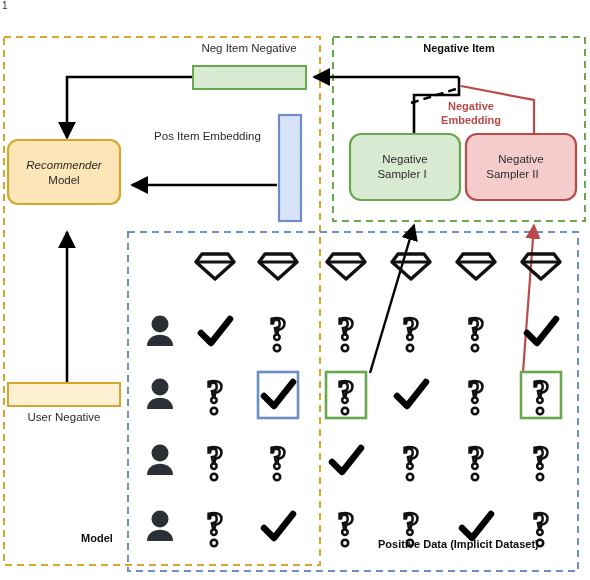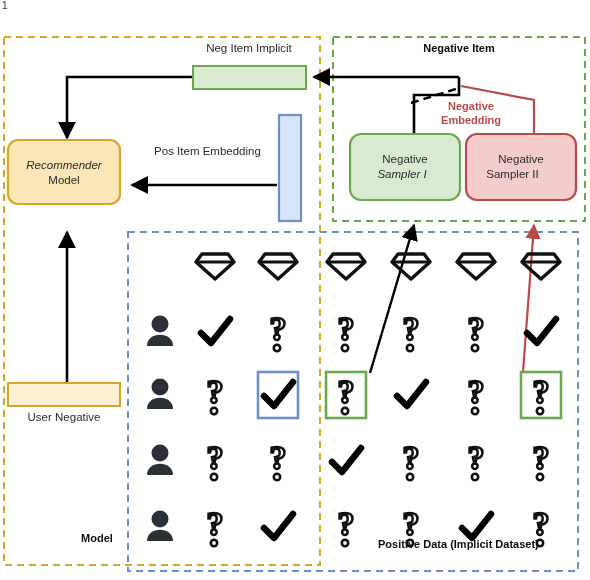--- a/index.html
+++ b/index.html
@@ -194,30 +194,30 @@
           <text x="541" y="535" text-anchor="middle" font-family="&quot;Liberation Serif&quot;,&quot;DejaVu Serif&quot;,serif" font-size="34" font-weight="bold" fill="#ffffff" stroke="#111" stroke-width="2.6">?</text>
           <circle cx="540" cy="543" r="3.2" fill="none" stroke="#111" stroke-width="2.6"></circle>
         </g>
       </g>
   </svg>
 
   <div class="lbl region-title" style="left:37px;top:532px;width:120px;text-align:center;">Model</div>
   <div class="lbl region-title" style="left:389px;top:42px;width:140px;text-align:center;">Negative Item</div>
   <div class="lbl region-title" style="left:378px;top:538px;width:196px;">Positive Data (Implicit Dataset)</div>
 
-  <div class="lbl edge-label" style="left:183px;top:42px;width:132px;text-align:center;">Neg Item Implicit</div>
-  <div class="lbl edge-label" style="left:140px;top:145px;width:135px;text-align:center;">Pos Item Embedding</div>
+  <div class="lbl edge-label" style="left:183px;top:42px;width:132px;text-align:center;">Neg Item Negative</div>
+  <div class="lbl edge-label" style="left:140px;top:130px;width:135px;text-align:center;">Pos Item Embedding</div>
 
   <div class="lbl box-text" style="left:8px;top:158px;width:112px;font-style:italic;">Recommender</div>
   <div class="lbl box-text" style="left:8px;top:173px;width:112px;">Model</div>
 
   <div class="lbl box-text" style="left:3px;top:410px;width:122px;">User Negative</div>
 
   <div class="lbl box-text" style="left:350px;top:152px;width:110px;">Negative</div>
-  <div class="lbl box-text" style="left:350px;top:167px;width:104px;font-style:italic;">Sampler I</div>
+  <div class="lbl box-text" style="left:350px;top:167px;width:104px;">Sampler I</div>
 
   <div class="lbl box-text" style="left:466px;top:152px;width:110px;">Negative</div>
   <div class="lbl box-text" style="left:466px;top:167px;width:93px;">Sampler II</div>
 
   <div class="lbl sampler-sel" style="left:416px;top:100px;width:110px;">Negative</div>
   <div class="lbl sampler-sel" style="left:416px;top:114px;width:110px;">Embedding</div>
 
 </div>
 
 </body></html>

